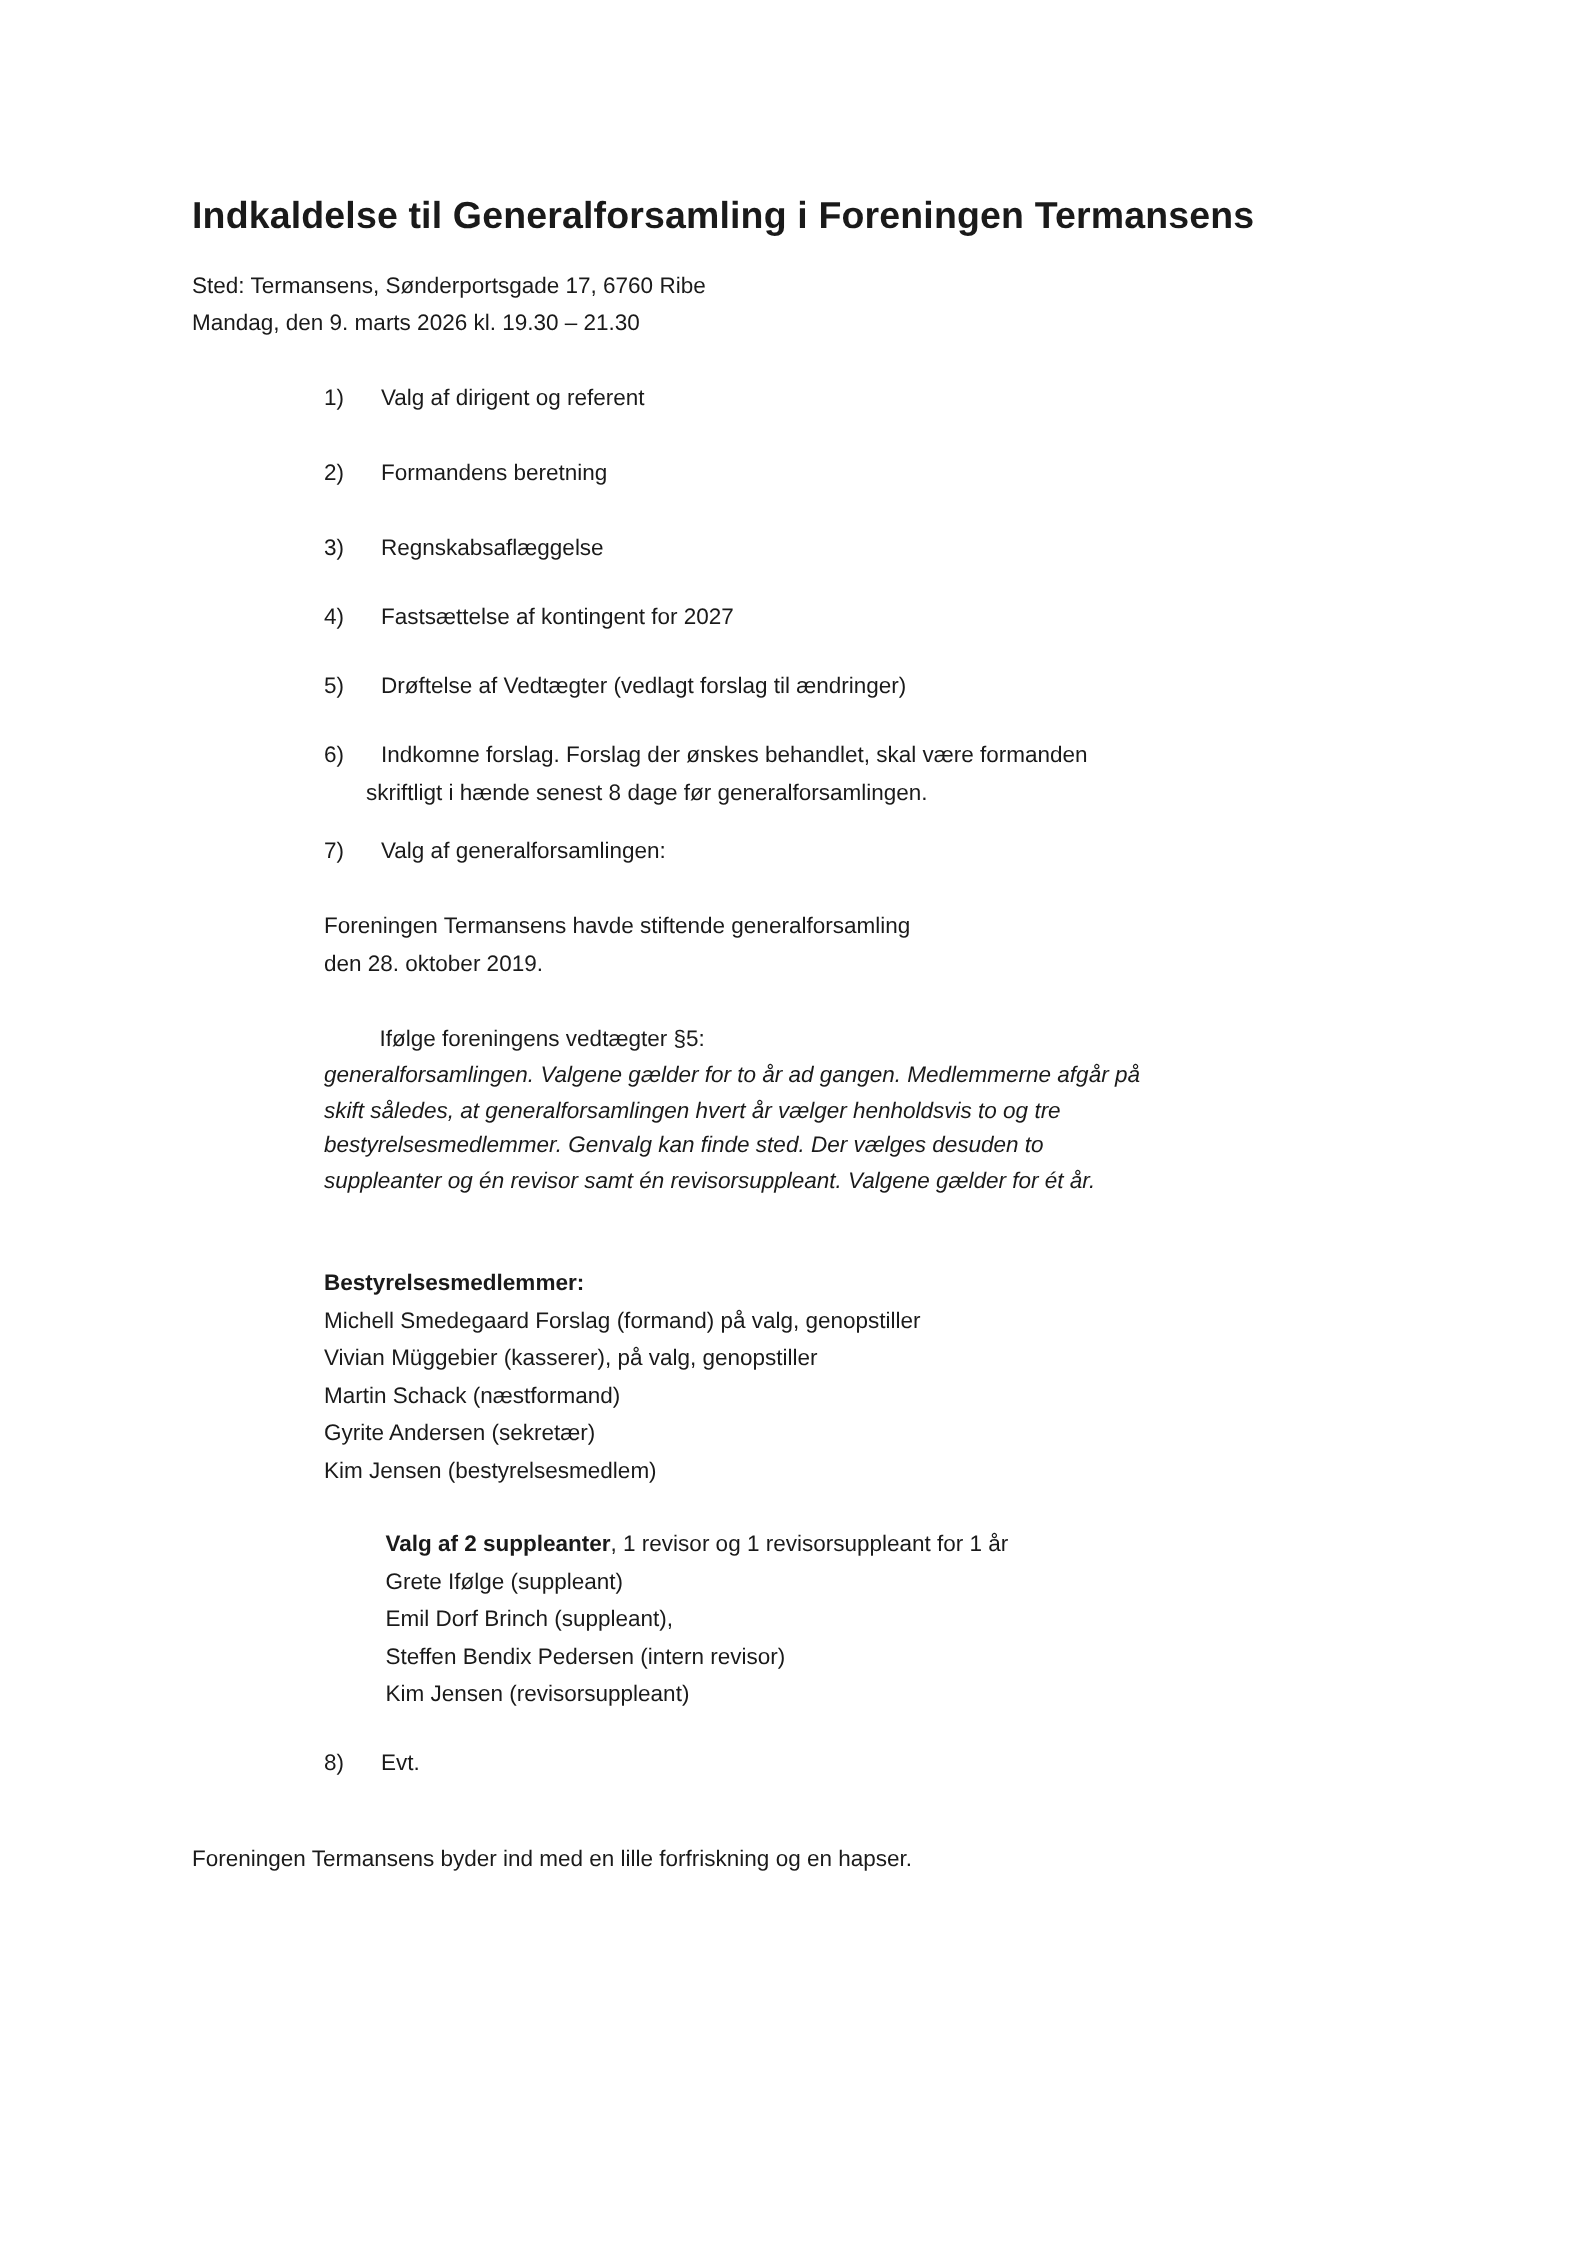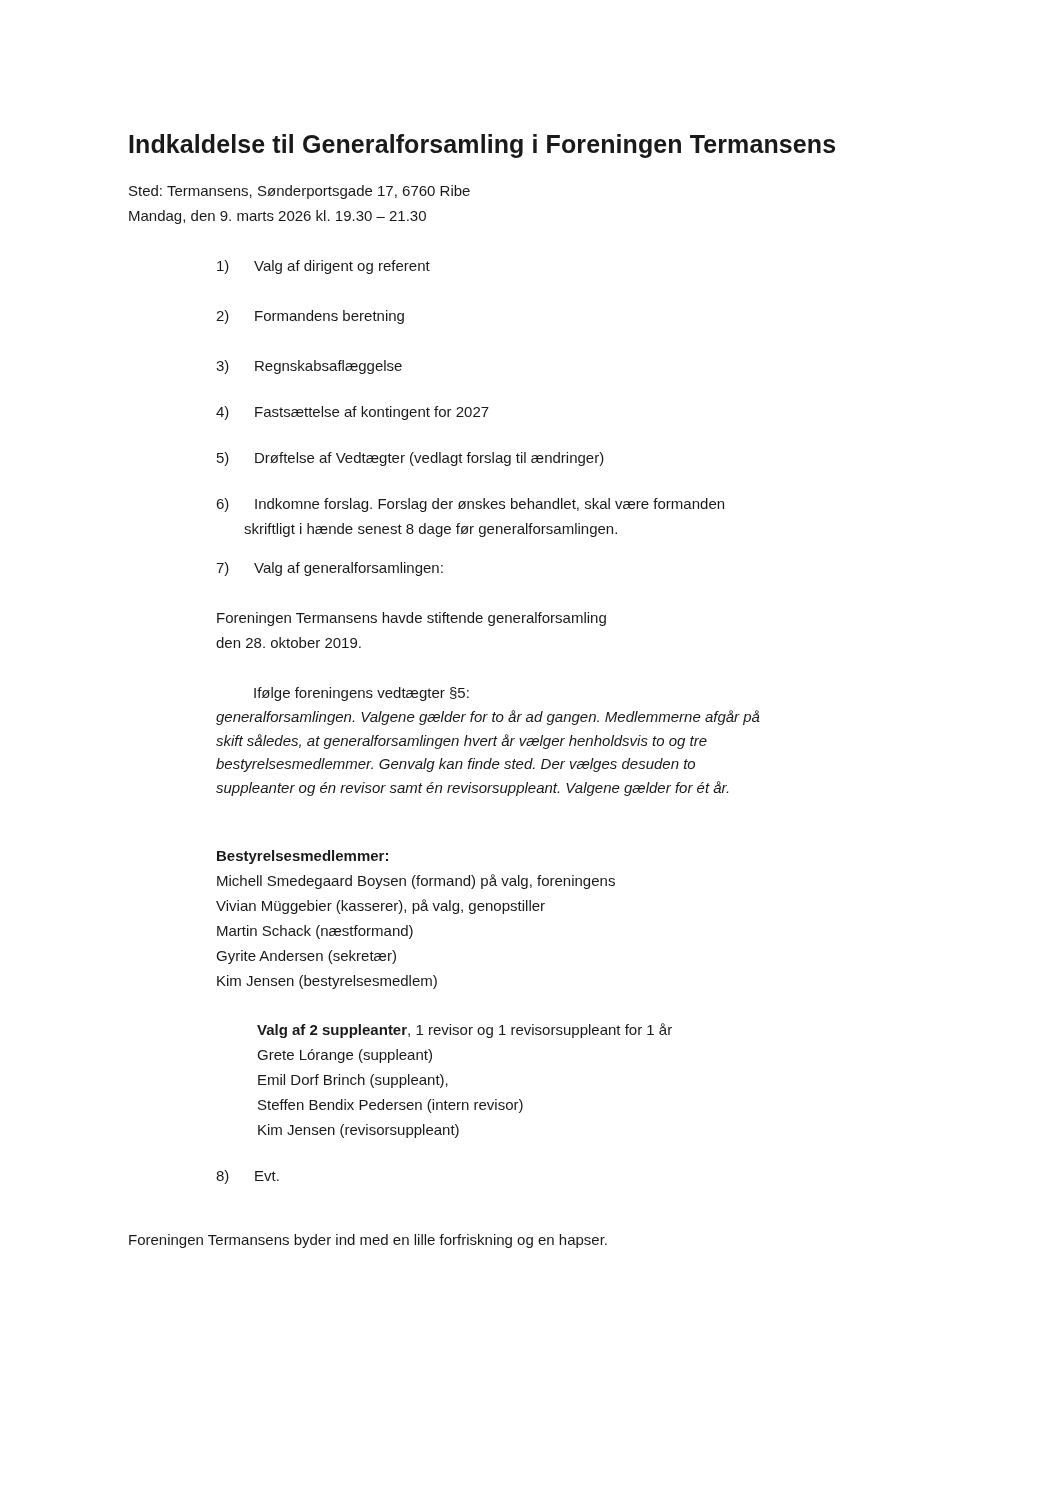--- a/index.html
+++ b/index.html
@@ -54,30 +54,30 @@
   <div class="abs t" style="left:216px; top:680px;margin-left:37px;">Ifølge foreningens vedtægter §5:</div>
   <div class="abs t it" style="left:216px; top:705px; line-height:23.5px;">
     <span class="line" style="height:23.5px;">generalforsamlingen. Valgene gælder for to år ad gangen. Medlemmerne afgår på</span>
     <span class="line" style="height:23.5px;">skift således, at generalforsamlingen hvert år vælger henholdsvis to og tre</span>
     <span class="line" style="height:23.5px;">bestyrelsesmedlemmer. Genvalg kan finde sted. Der vælges desuden to</span>
     <span class="line" style="height:23.5px;">suppleanter og én revisor samt én revisorsuppleant. Valgene gælder for ét år.</span>
   </div>
 
   <div class="abs t" style="left:216px; top:843px;">
     <span class="line b">Bestyrelsesmedlemmer:</span>
-    <span class="line">Michell Smedegaard Boysen (formand) på valg, foreningens</span>
+    <span class="line">Michell Smedegaard Forslag (formand) på valg, genopstiller</span>
     <span class="line">Vivian Müggebier (kasserer), på valg, genopstiller</span>
     <span class="line">Martin Schack (næstformand)</span>
     <span class="line">Gyrite Andersen (sekretær)</span>
     <span class="line">Kim Jensen (bestyrelsesmedlem)</span>
   </div>
 
   <div class="abs t" style="left:216px; top:1017px;margin-left:41px;">
     <span class="line"><span class="b">Valg af 2 suppleanter</span><span>, 1 revisor og 1 revisorsuppleant for 1 år</span></span>
-    <span class="line">Grete Lórange (suppleant)</span>
+    <span class="line">Grete Ifølge (suppleant)</span>
     <span class="line">Emil Dorf Brinch (suppleant),</span>
     <span class="line">Steffen Bendix Pedersen (intern revisor)</span>
     <span class="line">Kim Jensen (revisorsuppleant)</span>
   </div>
 
   <div class="abs t" style="left:216px; top:1163px;">
     <span class="num">8)</span><span>Evt.</span>
   </div>
 
   <div class="abs t" style="left:128px; top:1227px;">Foreningen Termansens byder ind med en lille forfriskning og en hapser.</div>

